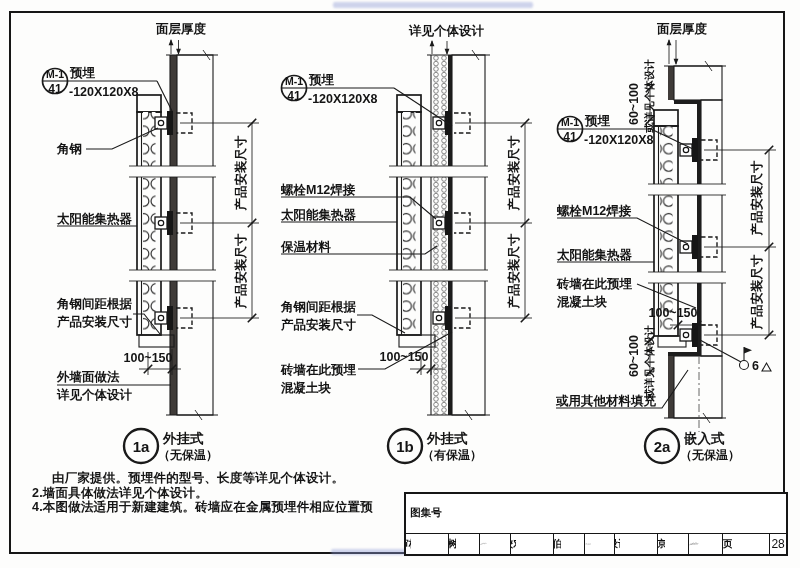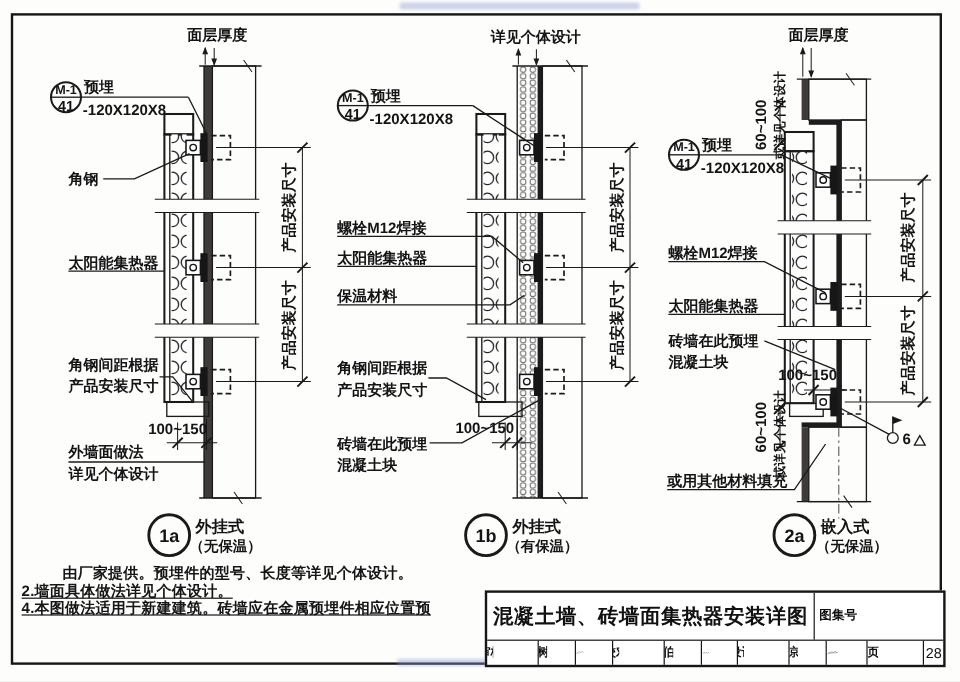--- a/index.html
+++ b/index.html
@@ -26,21 +26,21 @@
   .t-mark2{ font:700 12px "Liberation Sans",sans-serif; fill:#141414; text-anchor:middle; }
   .t-bubn { font:700 15px "Liberation Sans",sans-serif; fill:#141414; text-anchor:middle; }
   .t-bub  { font:700 13.5px "Liberation Sans",sans-serif; fill:#141414; }
   .t-bub2 { font:600 12px "Liberation Sans",sans-serif; fill:#141414; }
   .t-mid  { text-anchor:middle; }
 
   
   .notes { position:absolute; left:16px; top:471px; width:400px; color:#161616;
            font-size:12.5px; line-height:14.5px; font-weight:600; letter-spacing:.2px; }
   .nl-sub { margin-left:36px; }
-  .nl-num { margin-left:2px;text-decoration:underline; }
+  .nl-num { margin-left:16px; }
 
   
   .tb { position:absolute; left:404px; top:492px; width:384px; height:64px;
         border:2.2px solid #161616; box-sizing:border-box; background:#fff;
         display:flex; flex-direction:column; color:#111; }
   .tb-top    { display:flex; flex:1.9; border-bottom:1.8px solid #161616; min-height:0; }
   .tb-bottom { display:flex; flex:1; min-height:0;gap:23px; }
   .tb-cell { border-left:1.5px solid #161616; box-sizing:border-box; display:flex;
              align-items:center; justify-content:center; overflow:hidden; white-space:nowrap; }
   .tb-cell:first-child { border-left:none; }
@@ -380,21 +380,20 @@
   </svg>
 
   <div class="notes">
     <div class="nl-sub">由厂家提供。预埋件的型号、长度等详见个体设计。</div>
     <div class="nl-num">2.墙面具体做法详见个体设计。</div>
     <div class="nl-num">4.本图做法适用于新建建筑。砖墙应在金属预埋件相应位置预</div>
   </div>
 
   <div class="tb">
     <div class="tb-top">
-      <div class="tb-cell tb-title">混凝土墙、砖墙面集热器安装详图</div>
       <div class="tb-cell tb-alab">图集号</div>
     </div>
     <div class="tb-bottom">
       <div class="tb-cell c-lab w24">审核</div>
       <div class="tb-cell c-name w31">张树君</div>
       <div class="tb-cell w30">
         <svg width="28" height="18" viewBox="0 0 28 18">
             <path d="M2,13 C6,3 9,15 12,6 C14,1 17,14 21,5 C23,2 25,10 27,7" stroke="#222" stroke-width="1.1" fill="none"></path>
           </svg>
       </div>

